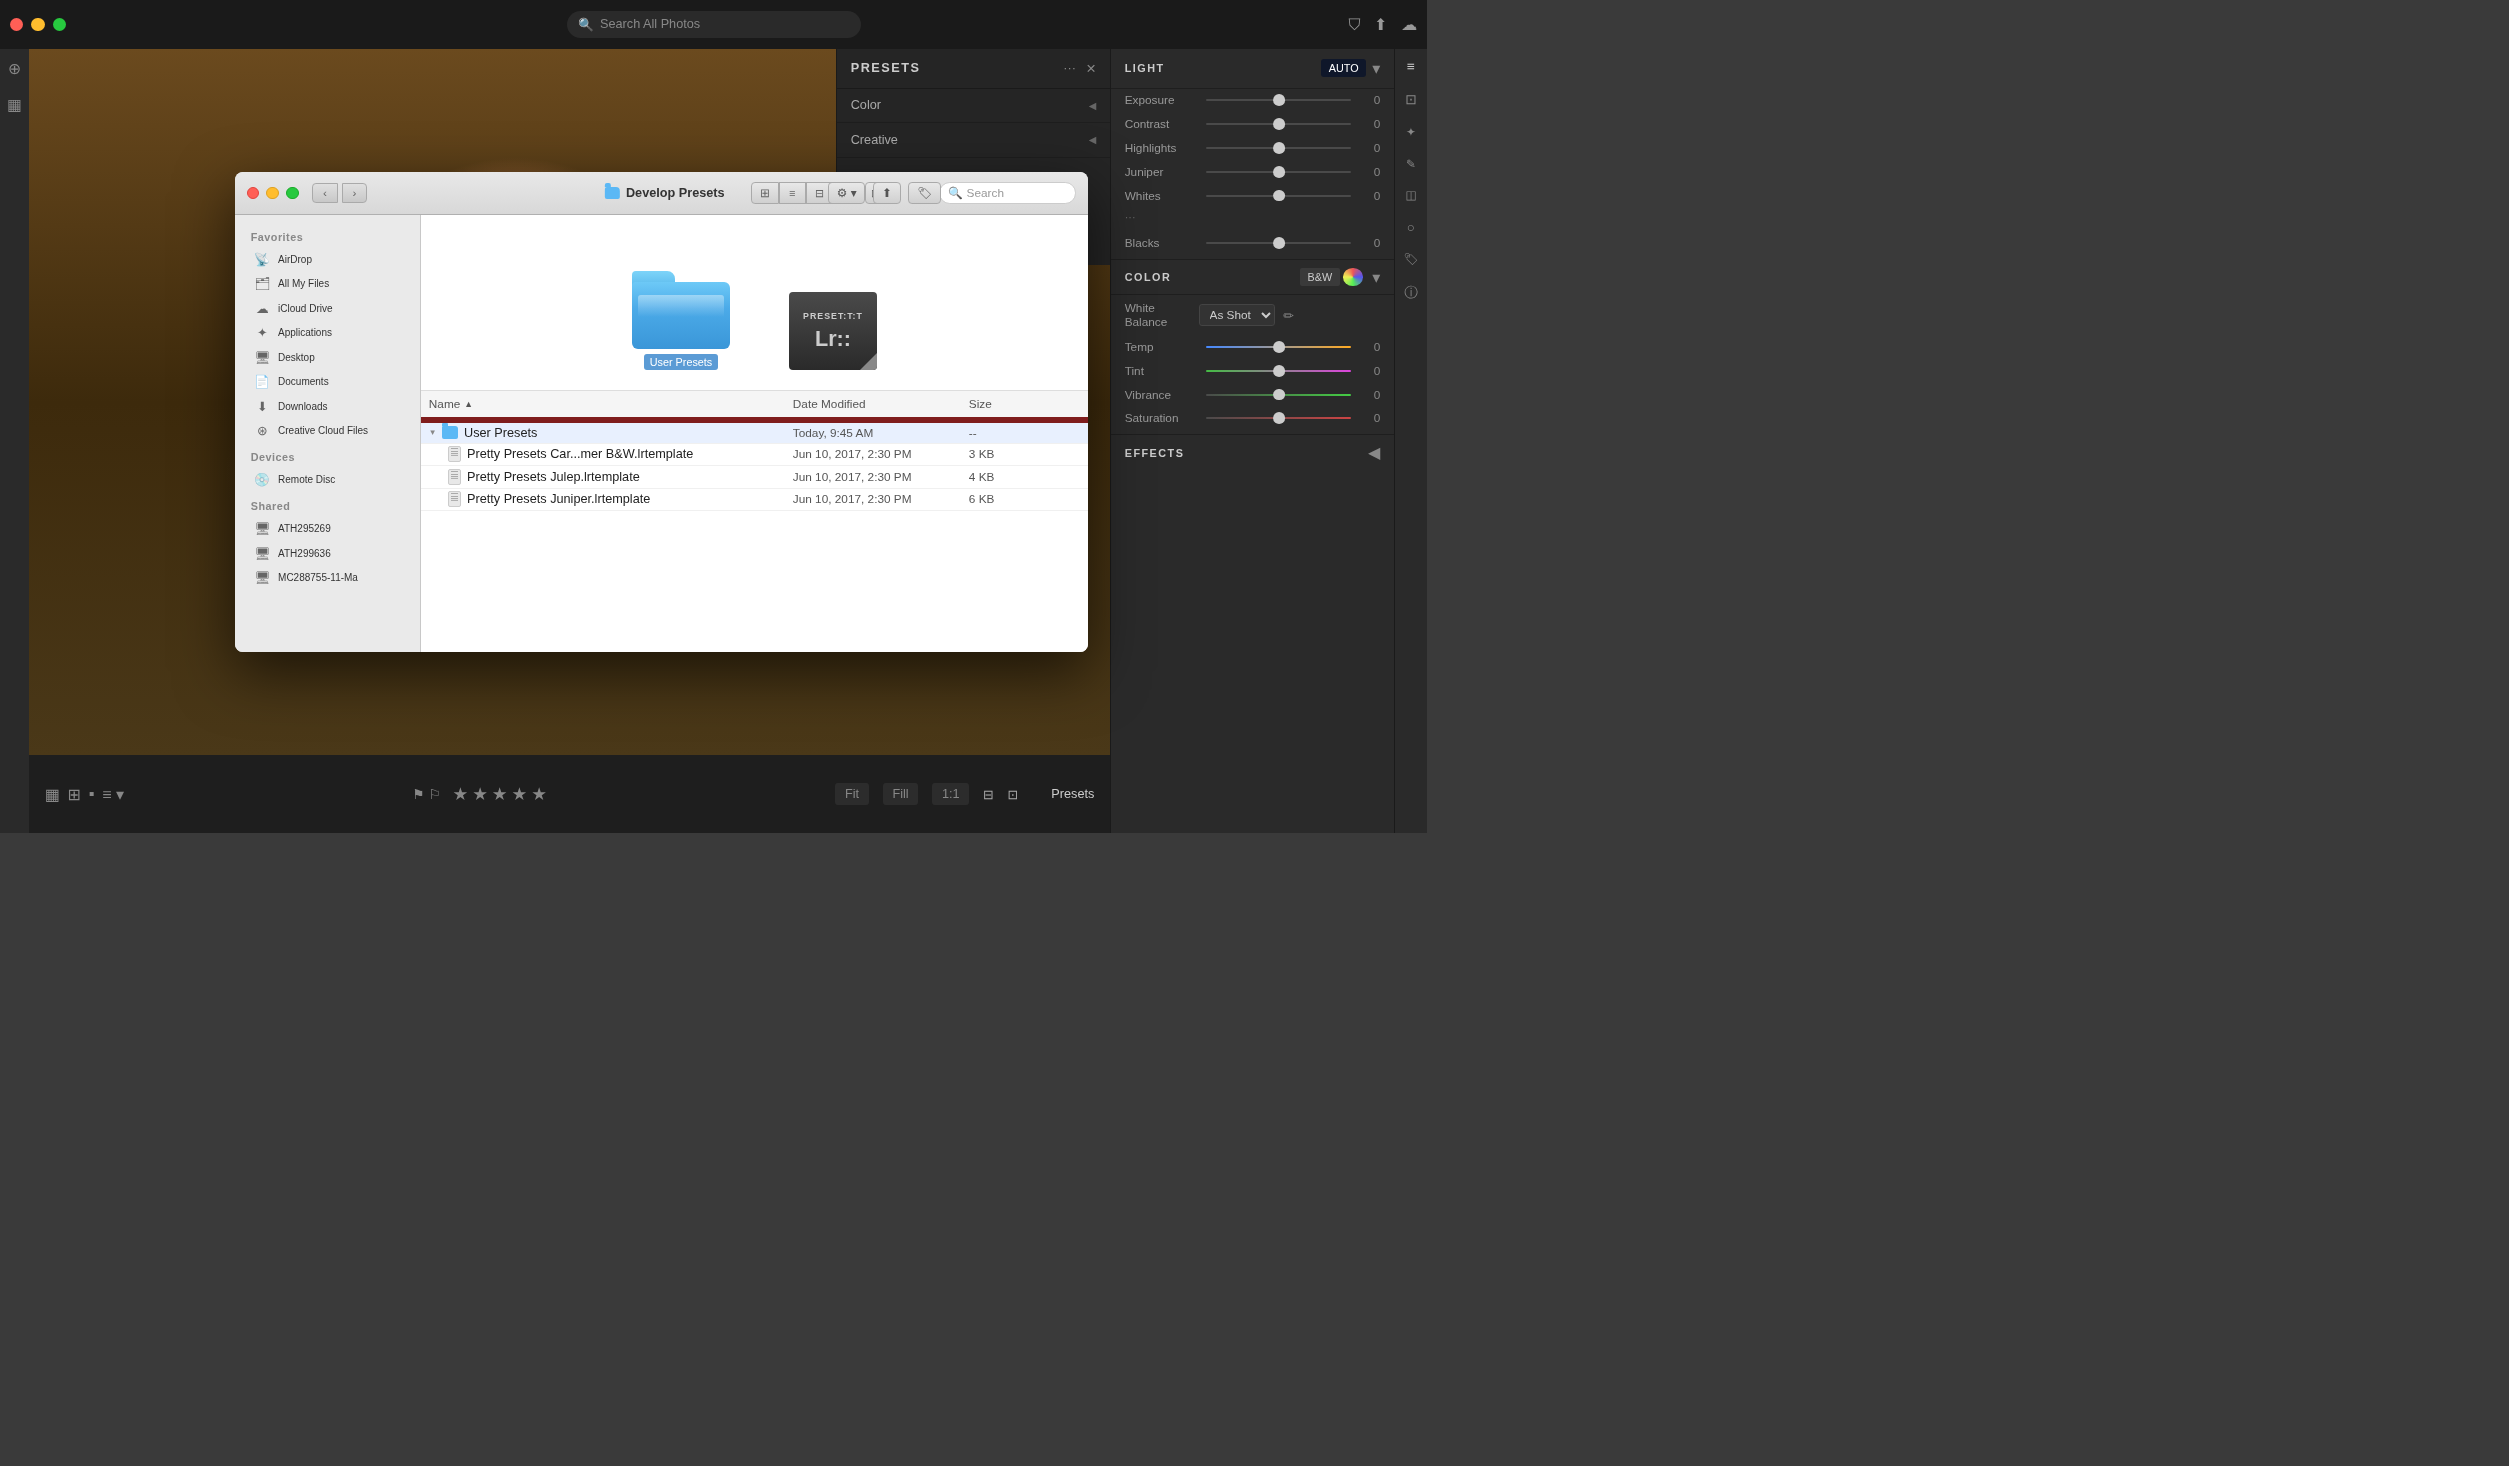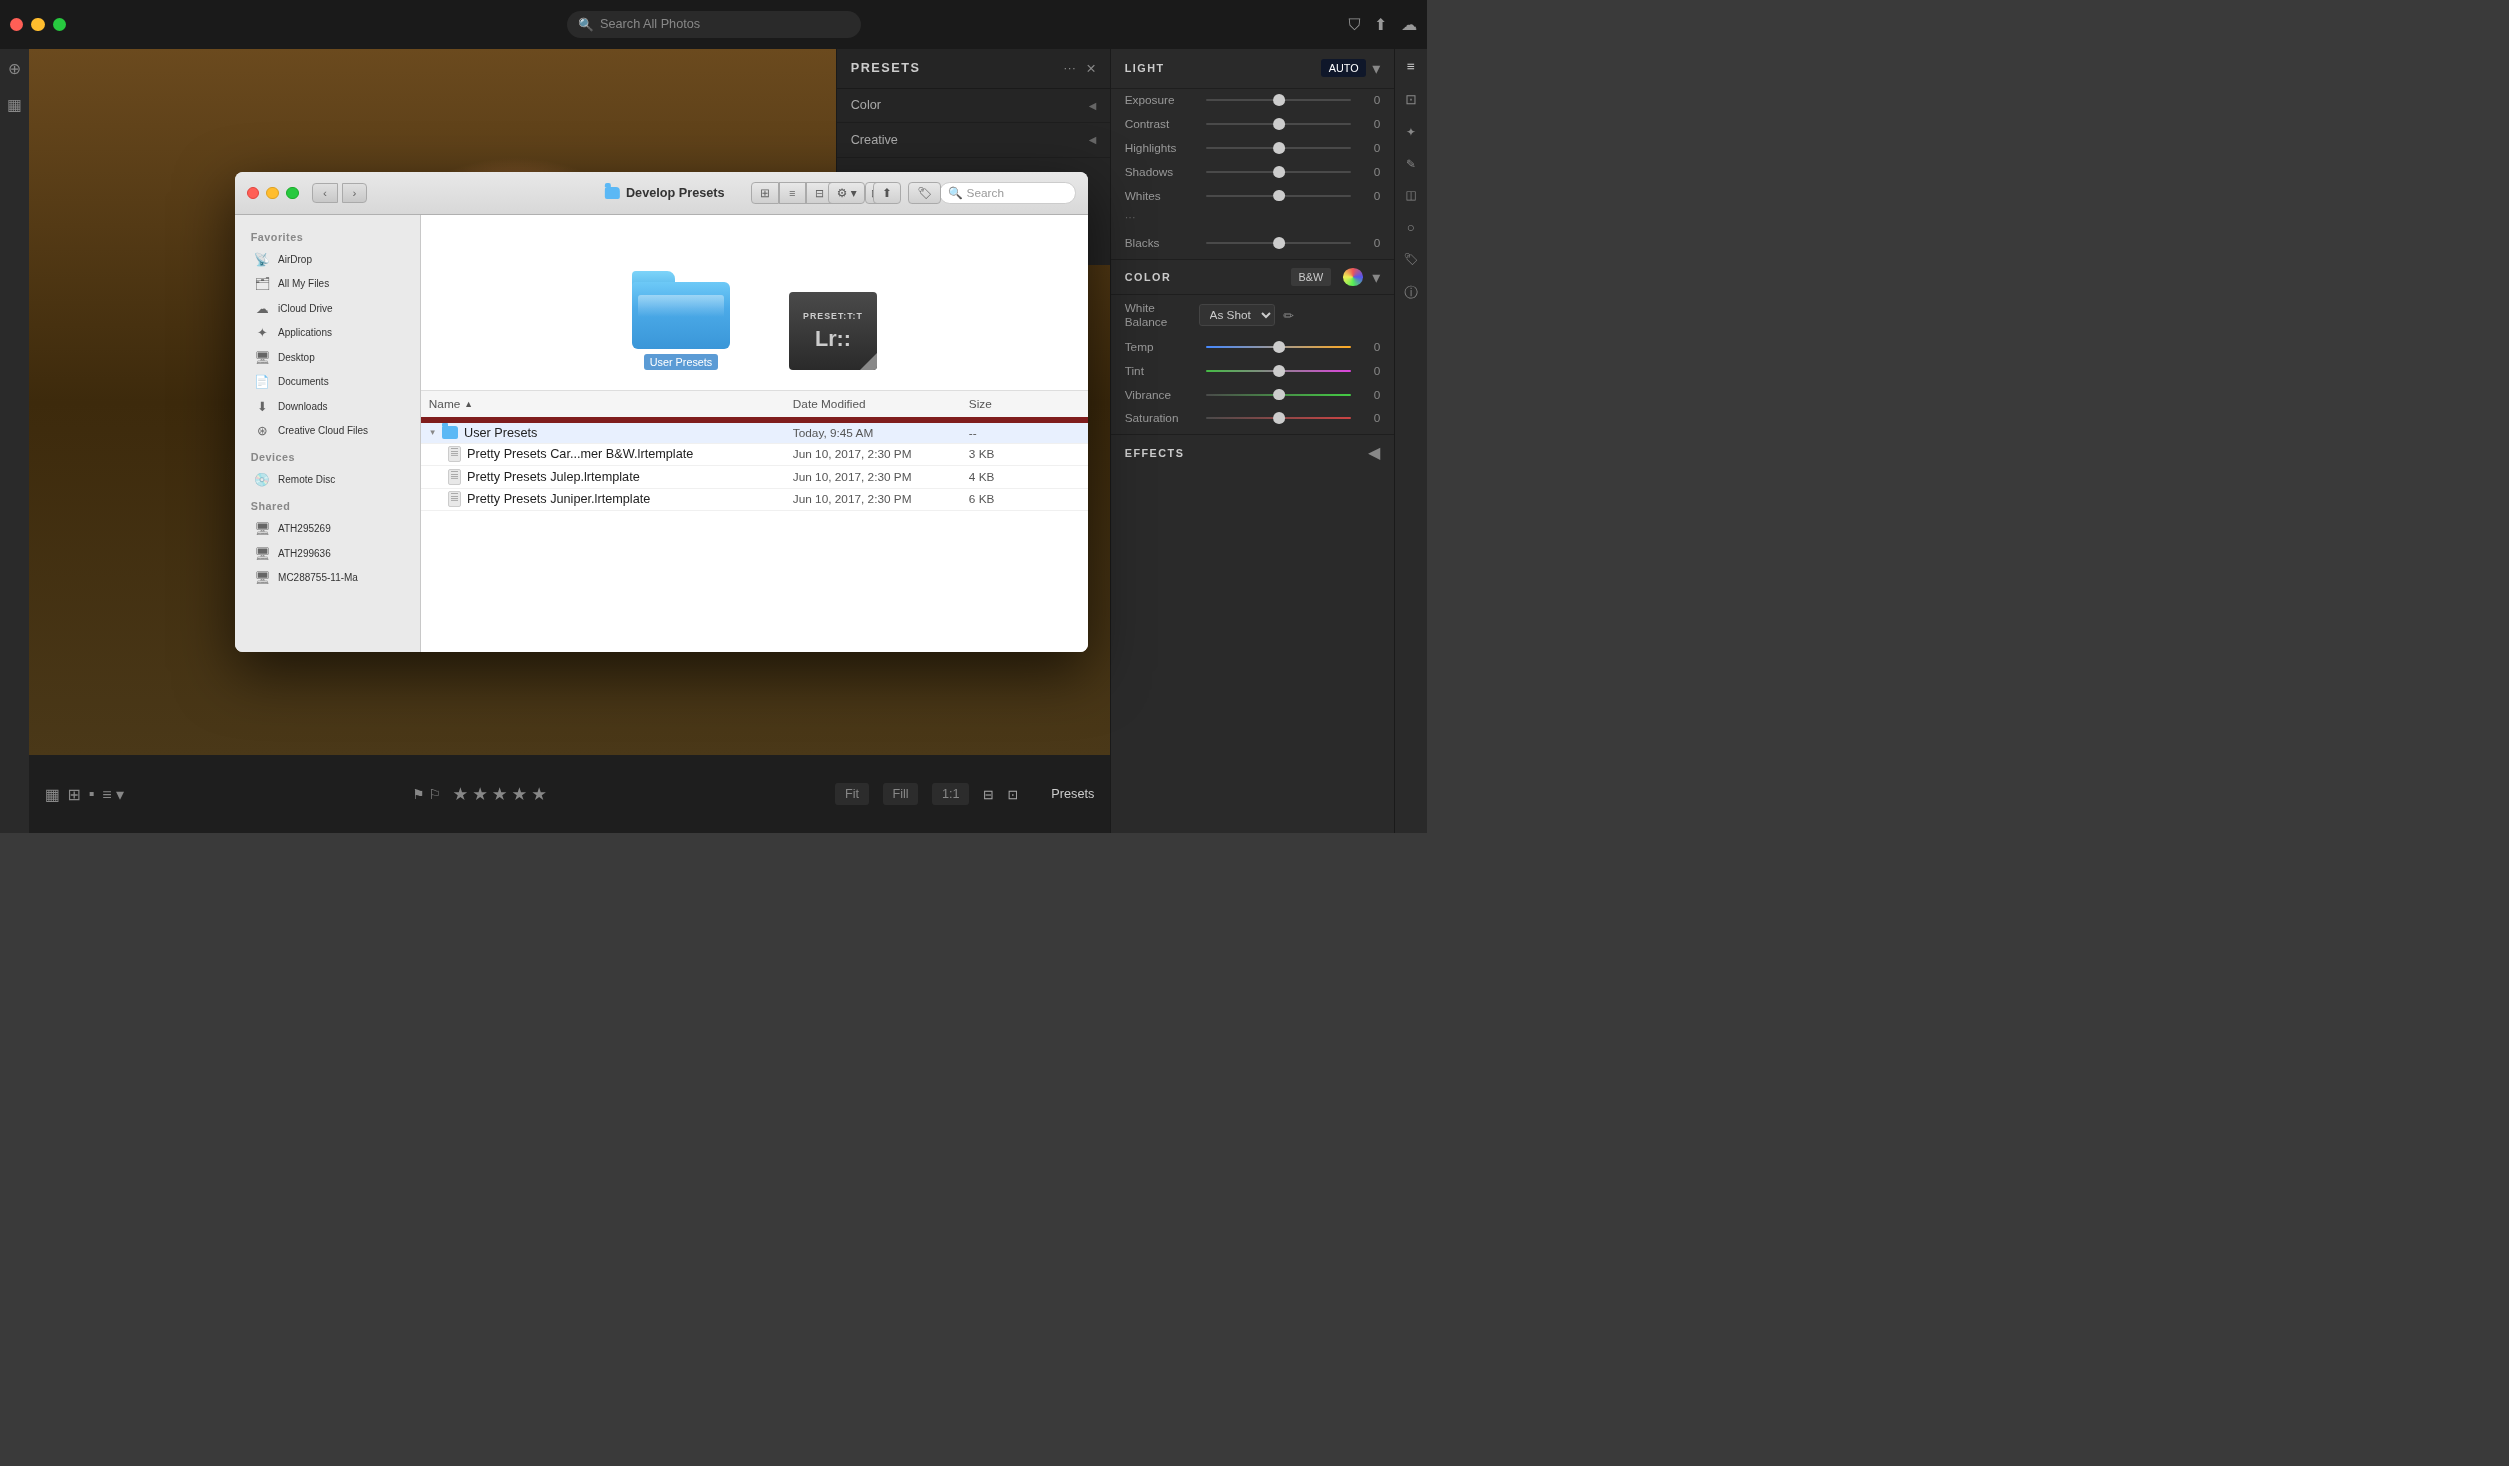--- a/index.html
+++ b/index.html
@@ -282,21 +282,21 @@
     .color-section-header {
       display: flex;
       align-items: center;
       padding: 7.8px 13.7px;
       border-bottom: 1px solid #1e1e1e;
       border-top: 1px solid #1e1e1e;
       margin-top: 3.9px;
     }
     .color-buttons {
       display: flex;
-      gap: 12px;
+      gap: 3px;
       margin-right: 5.9px;
     }
     .color-btn {
       padding: 2px 7.8px;
       font-size: 10.8px;
       border: none;
       border-radius: 2px;
       cursor: pointer;
     }
     .color-btn-bw { background: #3a3a3a; color: #ccc; }
@@ -875,21 +875,21 @@
         <span class="adj-value">0</span>
       </div>
       <div class="adjustment-row">
         <span class="adj-label">Highlights</span>
         <div class="adj-slider-track">
             <div class="adj-slider-thumb"></div>
           </div>
         <span class="adj-value">0</span>
       </div>
       <div class="adjustment-row">
-        <span class="adj-label">Shadows</span>
+        <span class="adj-label">Juniper</span>
         <div class="adj-slider-track">
             <div class="adj-slider-thumb"></div>
           </div>
         <span class="adj-value">0</span>
       </div>
       <div class="adjustment-row">
         <span class="adj-label">Whites</span>
         <div class="adj-slider-track">
             <div class="adj-slider-thumb"></div>
           </div>

